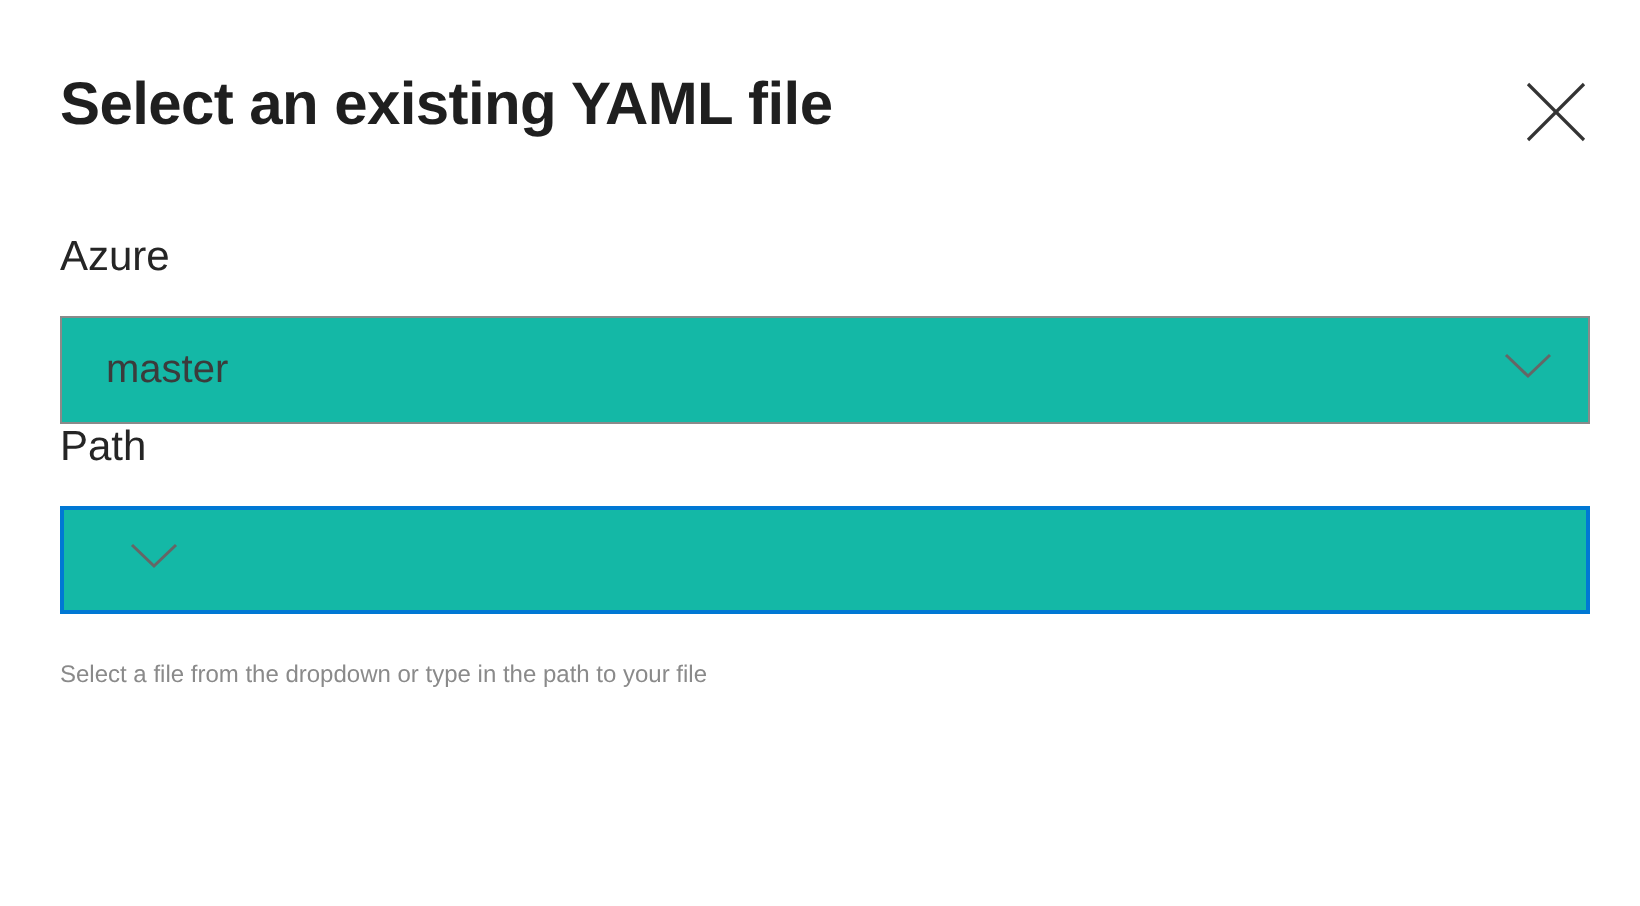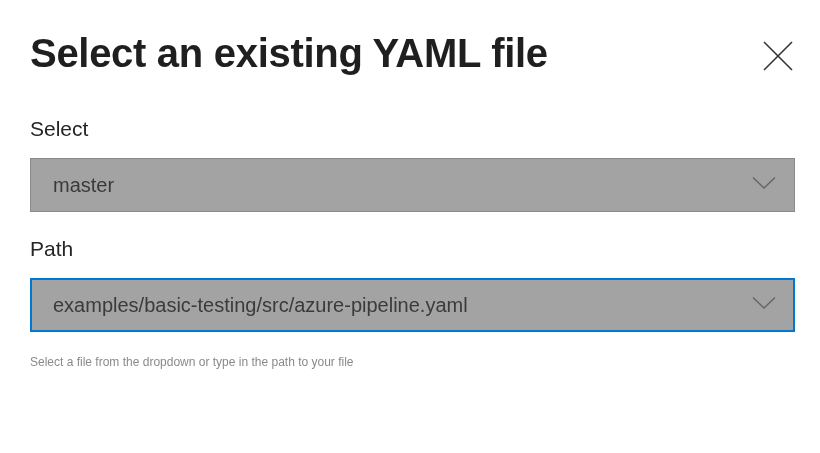--- a/index.html
+++ b/index.html
@@ -12,21 +12,21 @@
     overflow: hidden;
   }
   .dialog {
     position: relative;
     width: 820px;
     height: 453px;
     padding: 36px 25px 0 30px;
   }
   .title {
     margin: 0;
-    font-size: 40px;
+    font-size: 30px;
     line-height: 34px;
     font-weight: 700;
     color: #1f1f1f;
     letter-spacing: -0.3px;
   }
   .close-btn {
     position: absolute;
     top: 38px;
     right: 24px;
     width: 36px;
@@ -45,27 +45,27 @@
     line-height: 30px;
     color: #767676;
     max-width: 625px;
   }
   .field-label {
     font-size: 21px;
     line-height: 24px;
     color: #252525;
   }
   .label-branch { margin-top: 47px; }
-  .label-path   { margin-top: 25px; }
+  .label-path   { }
   .combobox {
     margin-top: 17px;
     width: 765px;
     height: 54px;
     border: 1px solid #8a8a8a;
-    background: #a3a3a3;
+    background: #14b8a6;
     display: flex;
     align-items: center;
     justify-content: space-between;
     padding: 0 18px 0 22px;
     cursor: pointer;
   }
   .combobox.focused {
     border: 2px solid #0078d4;
     padding: 0 17px 0 21px;
   }
@@ -94,35 +94,34 @@
   <button class="close-btn" aria-label="Close">
     <span style="display:flex;">
       <svg width="30" height="30" viewBox="0 0 30 30">
         <line x1="1" y1="1" x2="29" y2="29" stroke="#333333" stroke-width="1.6"></line>
         <line x1="29" y1="1" x2="1" y2="29" stroke="#333333" stroke-width="1.6"></line>
       </svg>
     </span>
   </button>
 
 
-  <div class="field-label label-branch">Select</div>
+  <div class="field-label label-branch">Azure</div>
 
   <div class="combobox" role="combobox">
     <span class="combobox-value">master</span>
     <span class="chevron">
       <svg width="24" height="14" viewBox="0 0 24 14">
         <polyline points="1,1.5 12,12 23,1.5" fill="none" stroke="#666666" stroke-width="1.5"></polyline>
       </svg>
     </span>
   </div>
 
   <div class="field-label label-path">Path</div>
 
   <div class="combobox focused" role="combobox">
-    <span class="combobox-value">examples/basic-testing/src/azure-pipeline.yaml</span>
     <span class="chevron">
       <svg width="24" height="14" viewBox="0 0 24 14">
         <polyline points="1,1.5 12,12 23,1.5" fill="none" stroke="#666666" stroke-width="1.5"></polyline>
       </svg>
     </span>
   </div>
 
   <div class="helper-text">Select a file from the dropdown or type in the path to your file</div>
 
 </div>

